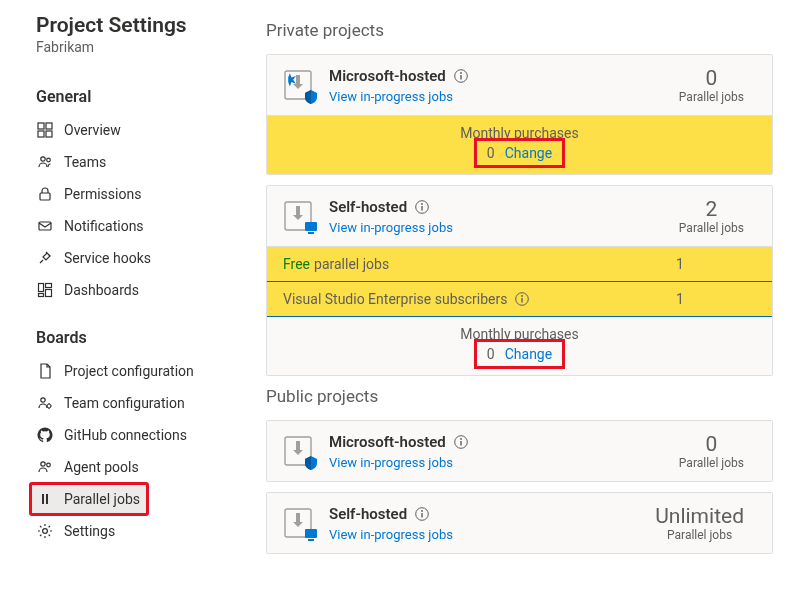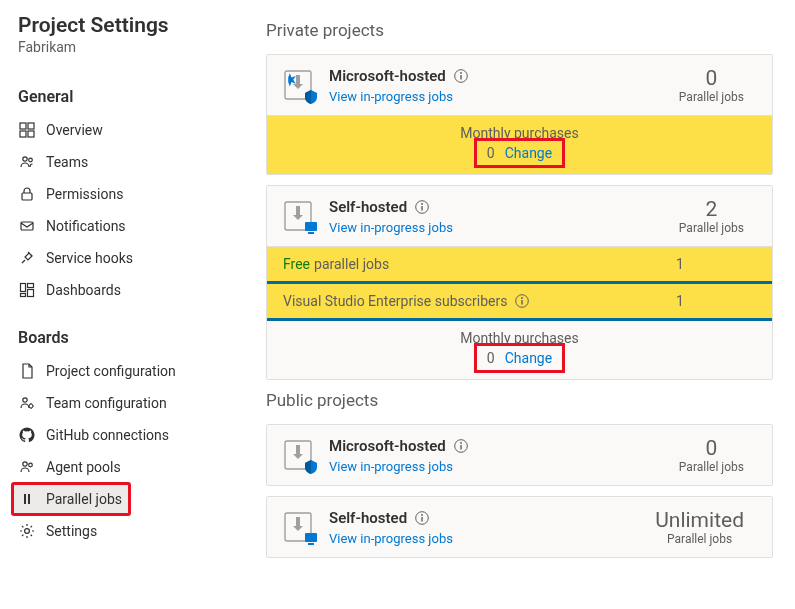--- a/index.html
+++ b/index.html
@@ -10,21 +10,21 @@
     color: #323130;
     background: #fff;
     width: 795px;
     height: 609px;
     overflow: hidden;
     display: flex;
   }
   .sidebar {
     width: 232px;
     flex-shrink: 0;
-    padding: 12px 0 0 18px;
+    padding: 12px 0 0 36px;
   }
   .main {
     flex: 1;
     padding: 20px 22px 0 34px;
     overflow: hidden;
   }
   .page-title {
     font-size: 21px;
     font-weight: 600;
     margin: 0;
@@ -129,21 +129,21 @@
     line-height: 1.1;
     font-weight: 400;
   }
   .stat-label {
     font-size: 12px;
     color: #605e5c;
   }
   .card-row {
     display: flex;
     padding: 9px 16px;
-    border-bottom: 3px solid #0369a1;
+    border-bottom: 1px solid #0369a1;
     font-size: 14px;
     color: #605e5c;
     align-items: center;
   }
   .card-row:last-child { border-bottom: none; flex-direction: column; }
   .card-row .row-label { flex: 1; display: flex; align-items: center; }
   .card-row .row-value { width: 80px; text-align: left; color: #605e5c; }
   .free-tag { color: #107c10; margin-right: 4px; }
   .change-link {
     color: #0078d4;

